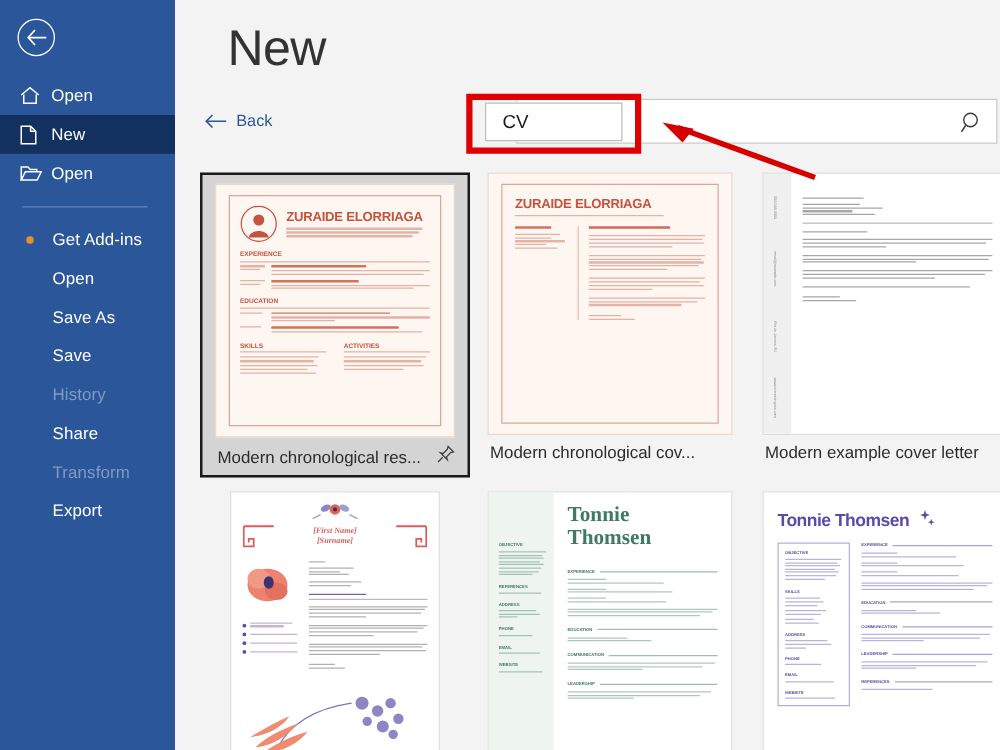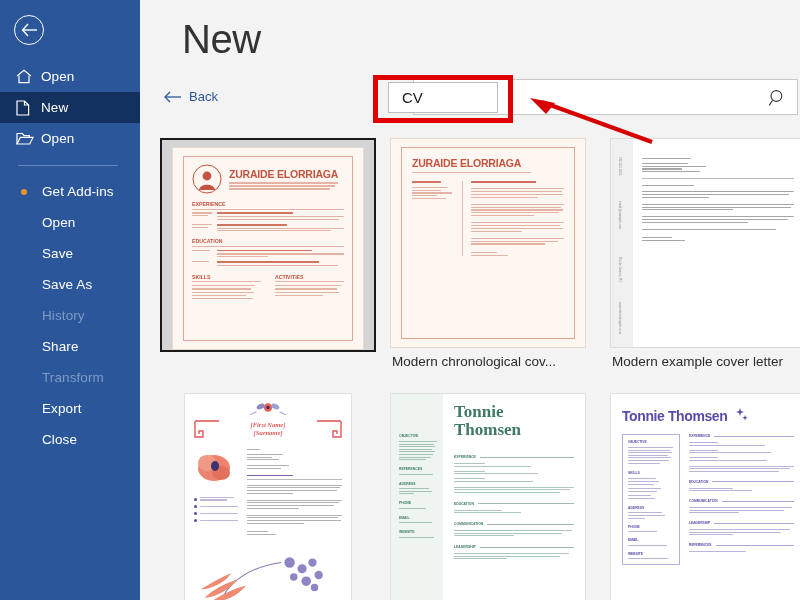--- a/index.html
+++ b/index.html
@@ -171,39 +171,36 @@
 
       <div class="nav-item plain" style="position:relative">
         <span class="bullet-dot"></span>
         <span class="nav-label">Get Add-ins</span>
       </div>
 
       <div class="nav-item plain">
         <span class="nav-label">Open</span>
       </div>
       <div class="nav-item plain">
+        <span class="nav-label">Save As</span>
+      </div>
+      <div class="nav-item plain">
         <span class="nav-label">Save</span>
-      </div>
-      <div class="nav-item plain">
-        <span class="nav-label">Save As</span>
       </div>
       <div class="nav-item plain disabled">
         <span class="nav-label">History</span>
       </div>
       <div class="nav-item plain">
         <span class="nav-label">Share</span>
       </div>
       <div class="nav-item plain disabled">
         <span class="nav-label">Transform</span>
       </div>
       <div class="nav-item plain">
         <span class="nav-label">Export</span>
-      </div>
-      <div class="nav-item plain">
-        <span class="nav-label">Close</span>
       </div>
     </div>
   </div>
 
   <div class="main">
 
     <div class="page-title">New</div>
 
 
     <div class="back-link">
@@ -309,20 +306,29 @@
                   <div style="font-size:5.2px; font-weight:bold; color:#c4543f;">ACTIVITIES</div>
                   <div class="ln" style="height:.8px; width:100%; margin-top:1.5px;"></div>
                   <div class="ln" style="height:1.2px; width:96%; margin-top:3px;"></div>
                   <div class="ln" style="height:1.2px; width:90%; margin-top:2px;"></div>
                   <div class="ln" style="height:1.2px; width:93%; margin-top:2px;"></div>
                   <div class="ln" style="height:1.2px; width:70%; margin-top:2px;"></div>
                 </div>
               </div>
             </div>
           </div>
+        </div>
+        <div class="card-label-row">
+          <span class="card-label">Modern chronological res...</span>
+          <span class="pin-icon">
+            <svg width="15" height="15" viewBox="0 0 15 15">
+              <path d="M9.5 1.2 L13.8 5.5 L11.6 6.1 L8.2 9.5 L8.8 11.7 L3.3 6.2 L5.5 6.8 L8.9 3.4 Z" fill="none" stroke="#3a3a3a" stroke-width="1"></path>
+              <path d="M5.2 9.8 L1.4 13.6" fill="none" stroke="#3a3a3a" stroke-width="1"></path>
+            </svg>
+          </span>
         </div>
       </div>
 
       <div class="card" style="left:220px; top:0px;">
         <div class="thumb" style="height:210px; margin:0 10px; background:#fdf6f1; border:1px solid #e6d9d0;">
           <div class="tpl" style="color:#c4543f; padding:8px 10px;">
             <div style="border:1px solid #dba898; height:100%; padding:9px 10px;">
               <div class="hd" style="font-size:10.5px; letter-spacing:-.2px; color:#c4543f;">ZURAIDE ELORRIAGA</div>
               <div class="ln" style="height:1.4px; width:78%; margin-top:3px;"></div>
               <div style="margin-top:8px; display:flex; gap:8px;">

